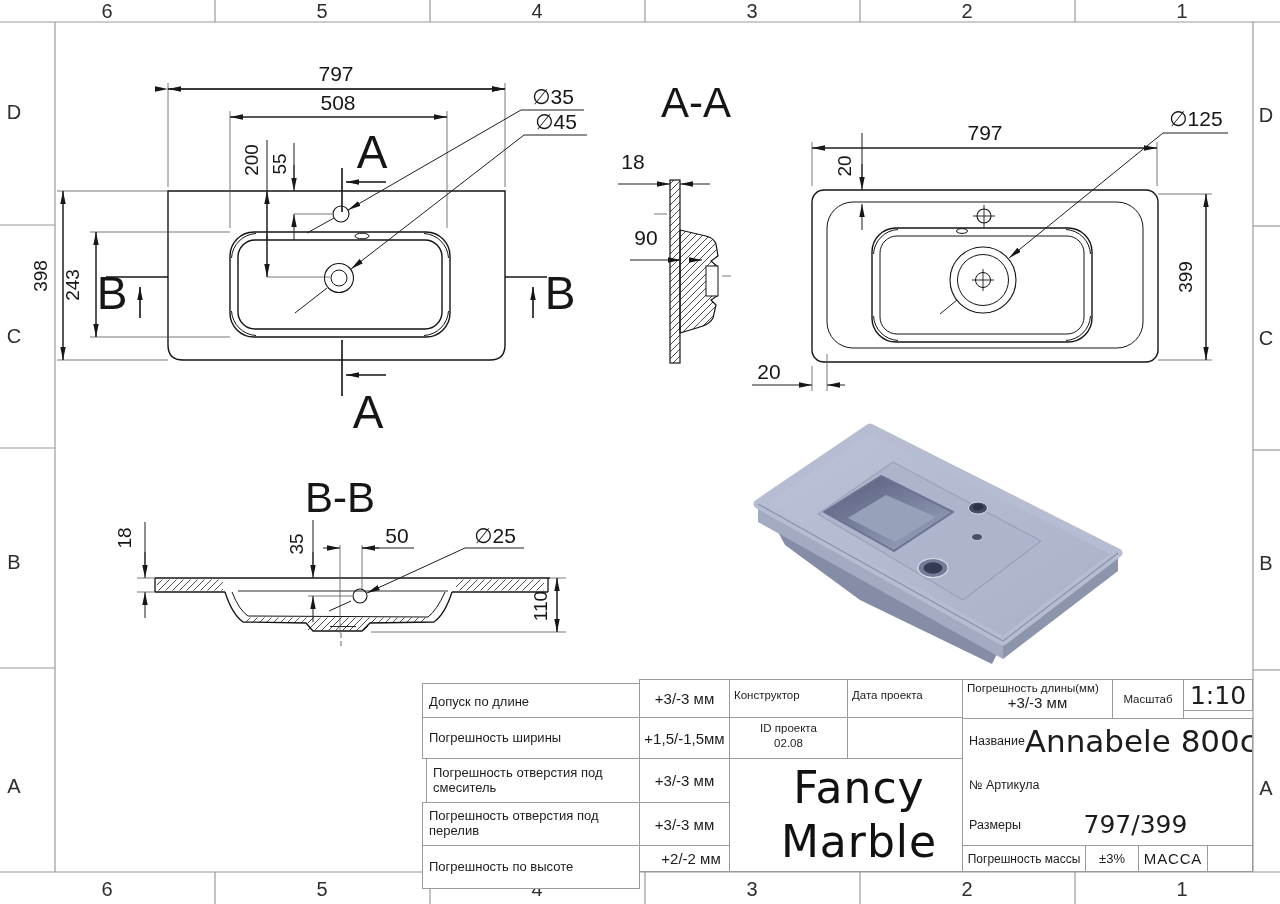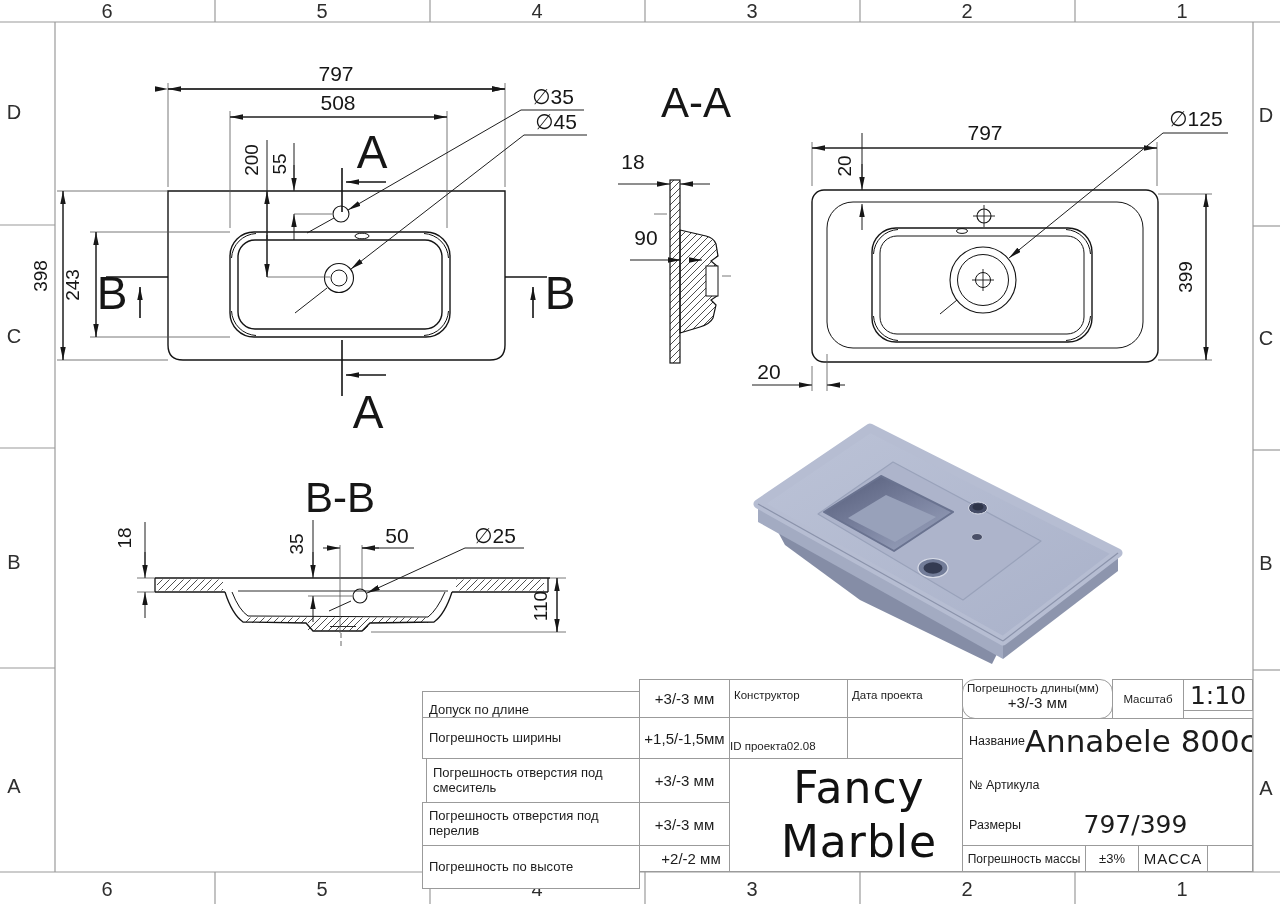--- a/index.html
+++ b/index.html
@@ -14,24 +14,24 @@
   .ruler-num{font-size:20px;fill:#2e2e2e;}
 
   
   .titleblock{position:absolute;left:422px;top:679px;width:831px;height:193px;color:#1c1c1c;}
   .cell{position:absolute;border:1px solid #9b9b9b;box-sizing:border-box;background:#fff;
         display:flex;align-items:center;overflow:hidden;}
   .cell.lbl{font-size:13px;padding:2px 4px 2px 6px;line-height:1.15;}
   .cell.val{font-size:15px;justify-content:center;white-space:nowrap;}
   .cell.hdr{font-size:11.5px;align-items:flex-start;padding:9px 4px;}
   .cell.ctr{justify-content:center;}
-  .idcell{flex-direction:row;justify-content:flex-start;font-size:11.5px;line-height:1.3;padding-top:16px;}
+  .idcell{flex-direction:column;justify-content:flex-start;font-size:11.5px;line-height:1.3;padding-top:3px;}
   .logo{flex-direction:column;justify-content:center;font-family:"DejaVu Sans",sans-serif;
         font-size:44px;line-height:1.22;letter-spacing:1px;color:#111;}
-  .lencell{flex-direction:column;align-items:flex-start;padding:2px 4px;border-radius:13px;}
+  .lencell{flex-direction:column;align-items:flex-start;padding:2px 4px;}
   .lencell .t{font-size:11.5px;}
   .lencell .v{font-size:15px;align-self:center;}
   .scaleval{font-size:25px;font-family:"DejaVu Sans",sans-serif;}
   .namebig{flex-direction:column;align-items:stretch;justify-content:space-between;padding:4px 2px 6px 6px;}
   .nrow{display:flex;align-items:center;}
   .nlabel{font-size:12.5px;white-space:nowrap;}
   .nvalue{font-family:"DejaVu Sans",sans-serif;font-size:31px;flex:1;text-align:center;white-space:nowrap;}
   .dvalue{font-family:"DejaVu Sans",sans-serif;font-size:25px;flex:1;text-align:center;}
   .masslbl{font-size:12px;justify-content:center;}
   .massval{font-size:13px;justify-content:center;}
@@ -313,21 +313,21 @@
     <ellipse cx="978" cy="508" rx="9.5" ry="6" fill="#454c66" stroke="#d8dce8" stroke-width="1"></ellipse>
     <ellipse cx="978" cy="507" rx="5.5" ry="3.4" fill="#2e3448"></ellipse>
     <ellipse cx="977" cy="537" rx="5.5" ry="3.5" fill="#4a5068" stroke="#cdd2e0" stroke-width="0.8"></ellipse>
     <ellipse cx="933" cy="568" rx="15" ry="9.5" fill="#737d99" stroke="#d8dce8" stroke-width="1.2"></ellipse>
     <ellipse cx="933" cy="568" rx="9.5" ry="5.8" fill="#343b52"></ellipse>
   </g>
 </svg>
 
 <div class="titleblock">
 
-  <div class="cell lbl" style="left:0;top:12px;width:218px;height:39px">Допуск по длине</div>
+  <div class="cell lbl" style="left:0;top:4px;width:218px;height:39px">Допуск по длине</div>
   <div class="cell val" style="left:217px;top:0;width:91px;height:39px">+3/-3 мм</div>
   <div class="cell lbl" style="left:0;top:38px;width:218px;height:42px">Погрешность ширины</div>
   <div class="cell val" style="left:217px;top:38px;width:91px;height:42px">+1,5/-1,5мм</div>
   <div class="cell lbl" style="left:4px;top:79px;width:218px;height:45px">Погрешность отверстия под смеситель</div>
   <div class="cell val" style="left:217px;top:79px;width:91px;height:45px">+3/-3 мм</div>
   <div class="cell lbl" style="left:0;top:123px;width:218px;height:44px">Погрешность отверстия под перелив</div>
   <div class="cell val" style="left:217px;top:123px;width:91px;height:44px">+3/-3 мм</div>
   <div class="cell lbl" style="left:0;top:166px;width:218px;height:44px">Погрешность по высоте</div>
   <div class="cell val" style="left:217px;top:166px;width:104px;height:27px">+2/-2 мм</div>
 

